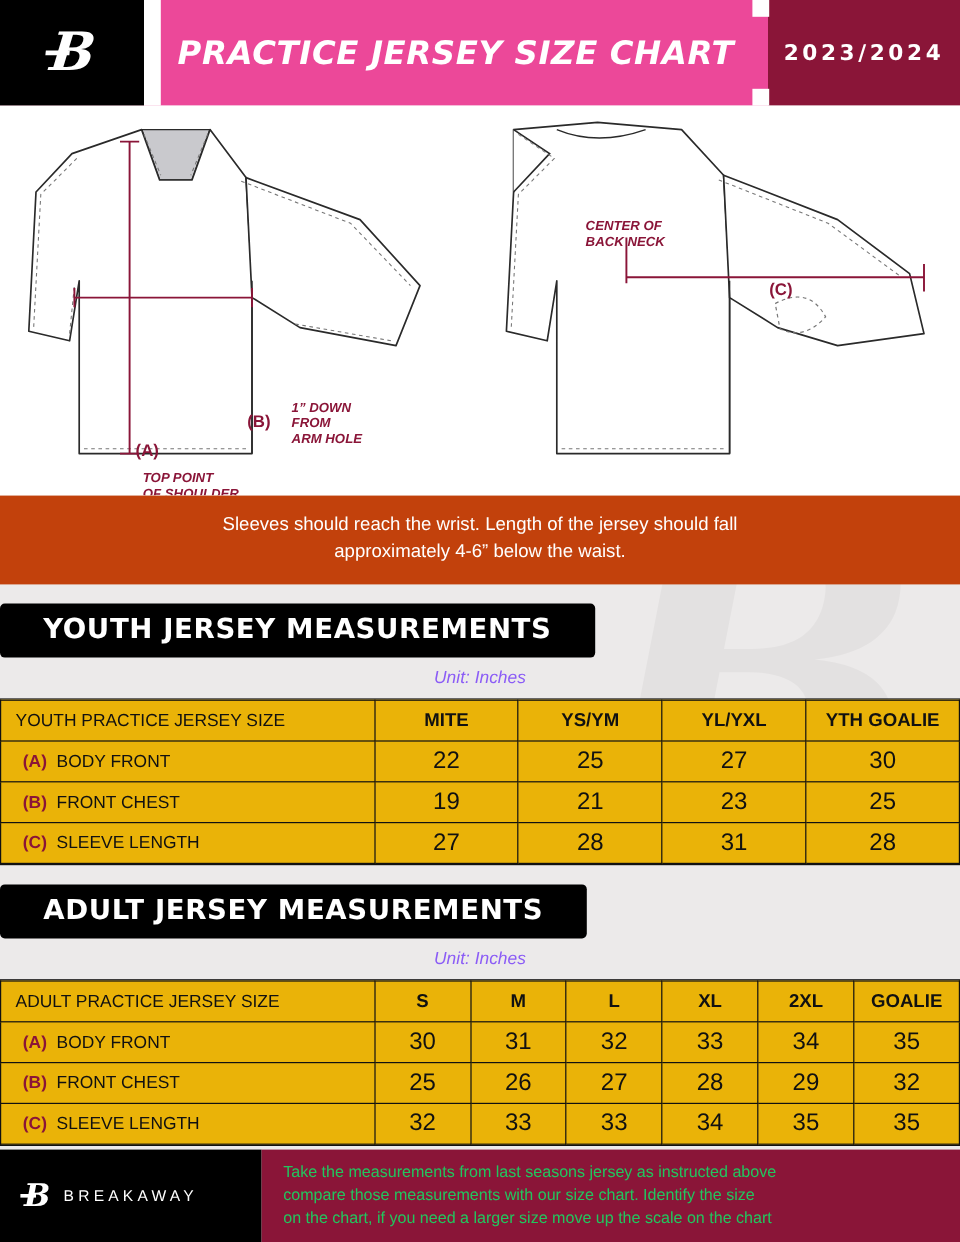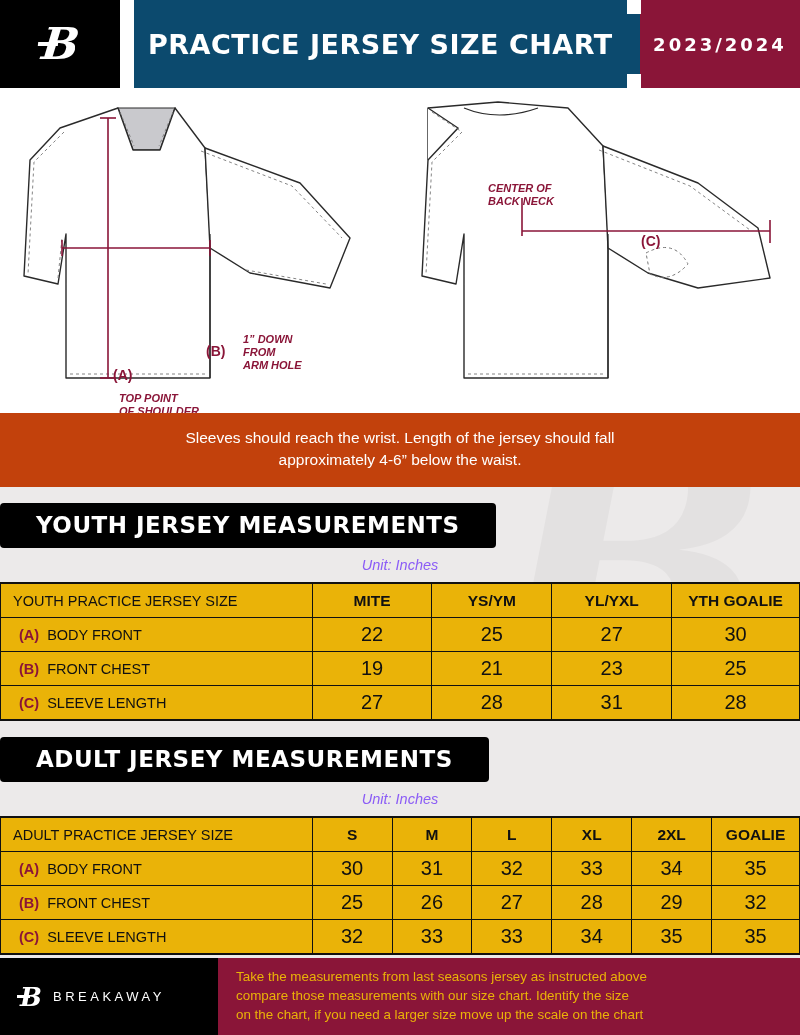--- a/index.html
+++ b/index.html
@@ -48,25 +48,26 @@
   }
   .logo-b:before {
     content: "";
     position: absolute;
     left: -4px; top: 46%;
     width: 20px; height: 4px;
     background: #ffffff;
   }
   .header-mid {
     flex: 1;
-    background: #0c4a6e;
+    background: #ec4899;
     display: flex;
     align-items: center;
     padding-left: 28px;
     position: relative;
+    font-style: italic;
   }
   .header-title {
     color: #ffffff;
     font-family: "DejaVu Sans", sans-serif;
     font-weight: bold;
     font-size: 27px;
     letter-spacing: 0.5px;
   }
   .header-right {
     width: 160px;
@@ -223,21 +224,21 @@
   }
   .footer-brand {
     color: #ffffff;
     font-size: 13px;
     letter-spacing: 3.5px;
     font-family: "Liberation Sans", sans-serif;
   }
   .footer-right {
     flex: 1;
     background: #8a1538;
-    color: #eab308;
+    color: #22c55e;
     font-size: 13.4px;
     line-height: 1.4;
     padding: 10px 14px 10px 18px;
     display: flex;
     align-items: center;
   }
   .zrel { position: relative; z-index: 2; }
 </style>
 </head>
 <body>

